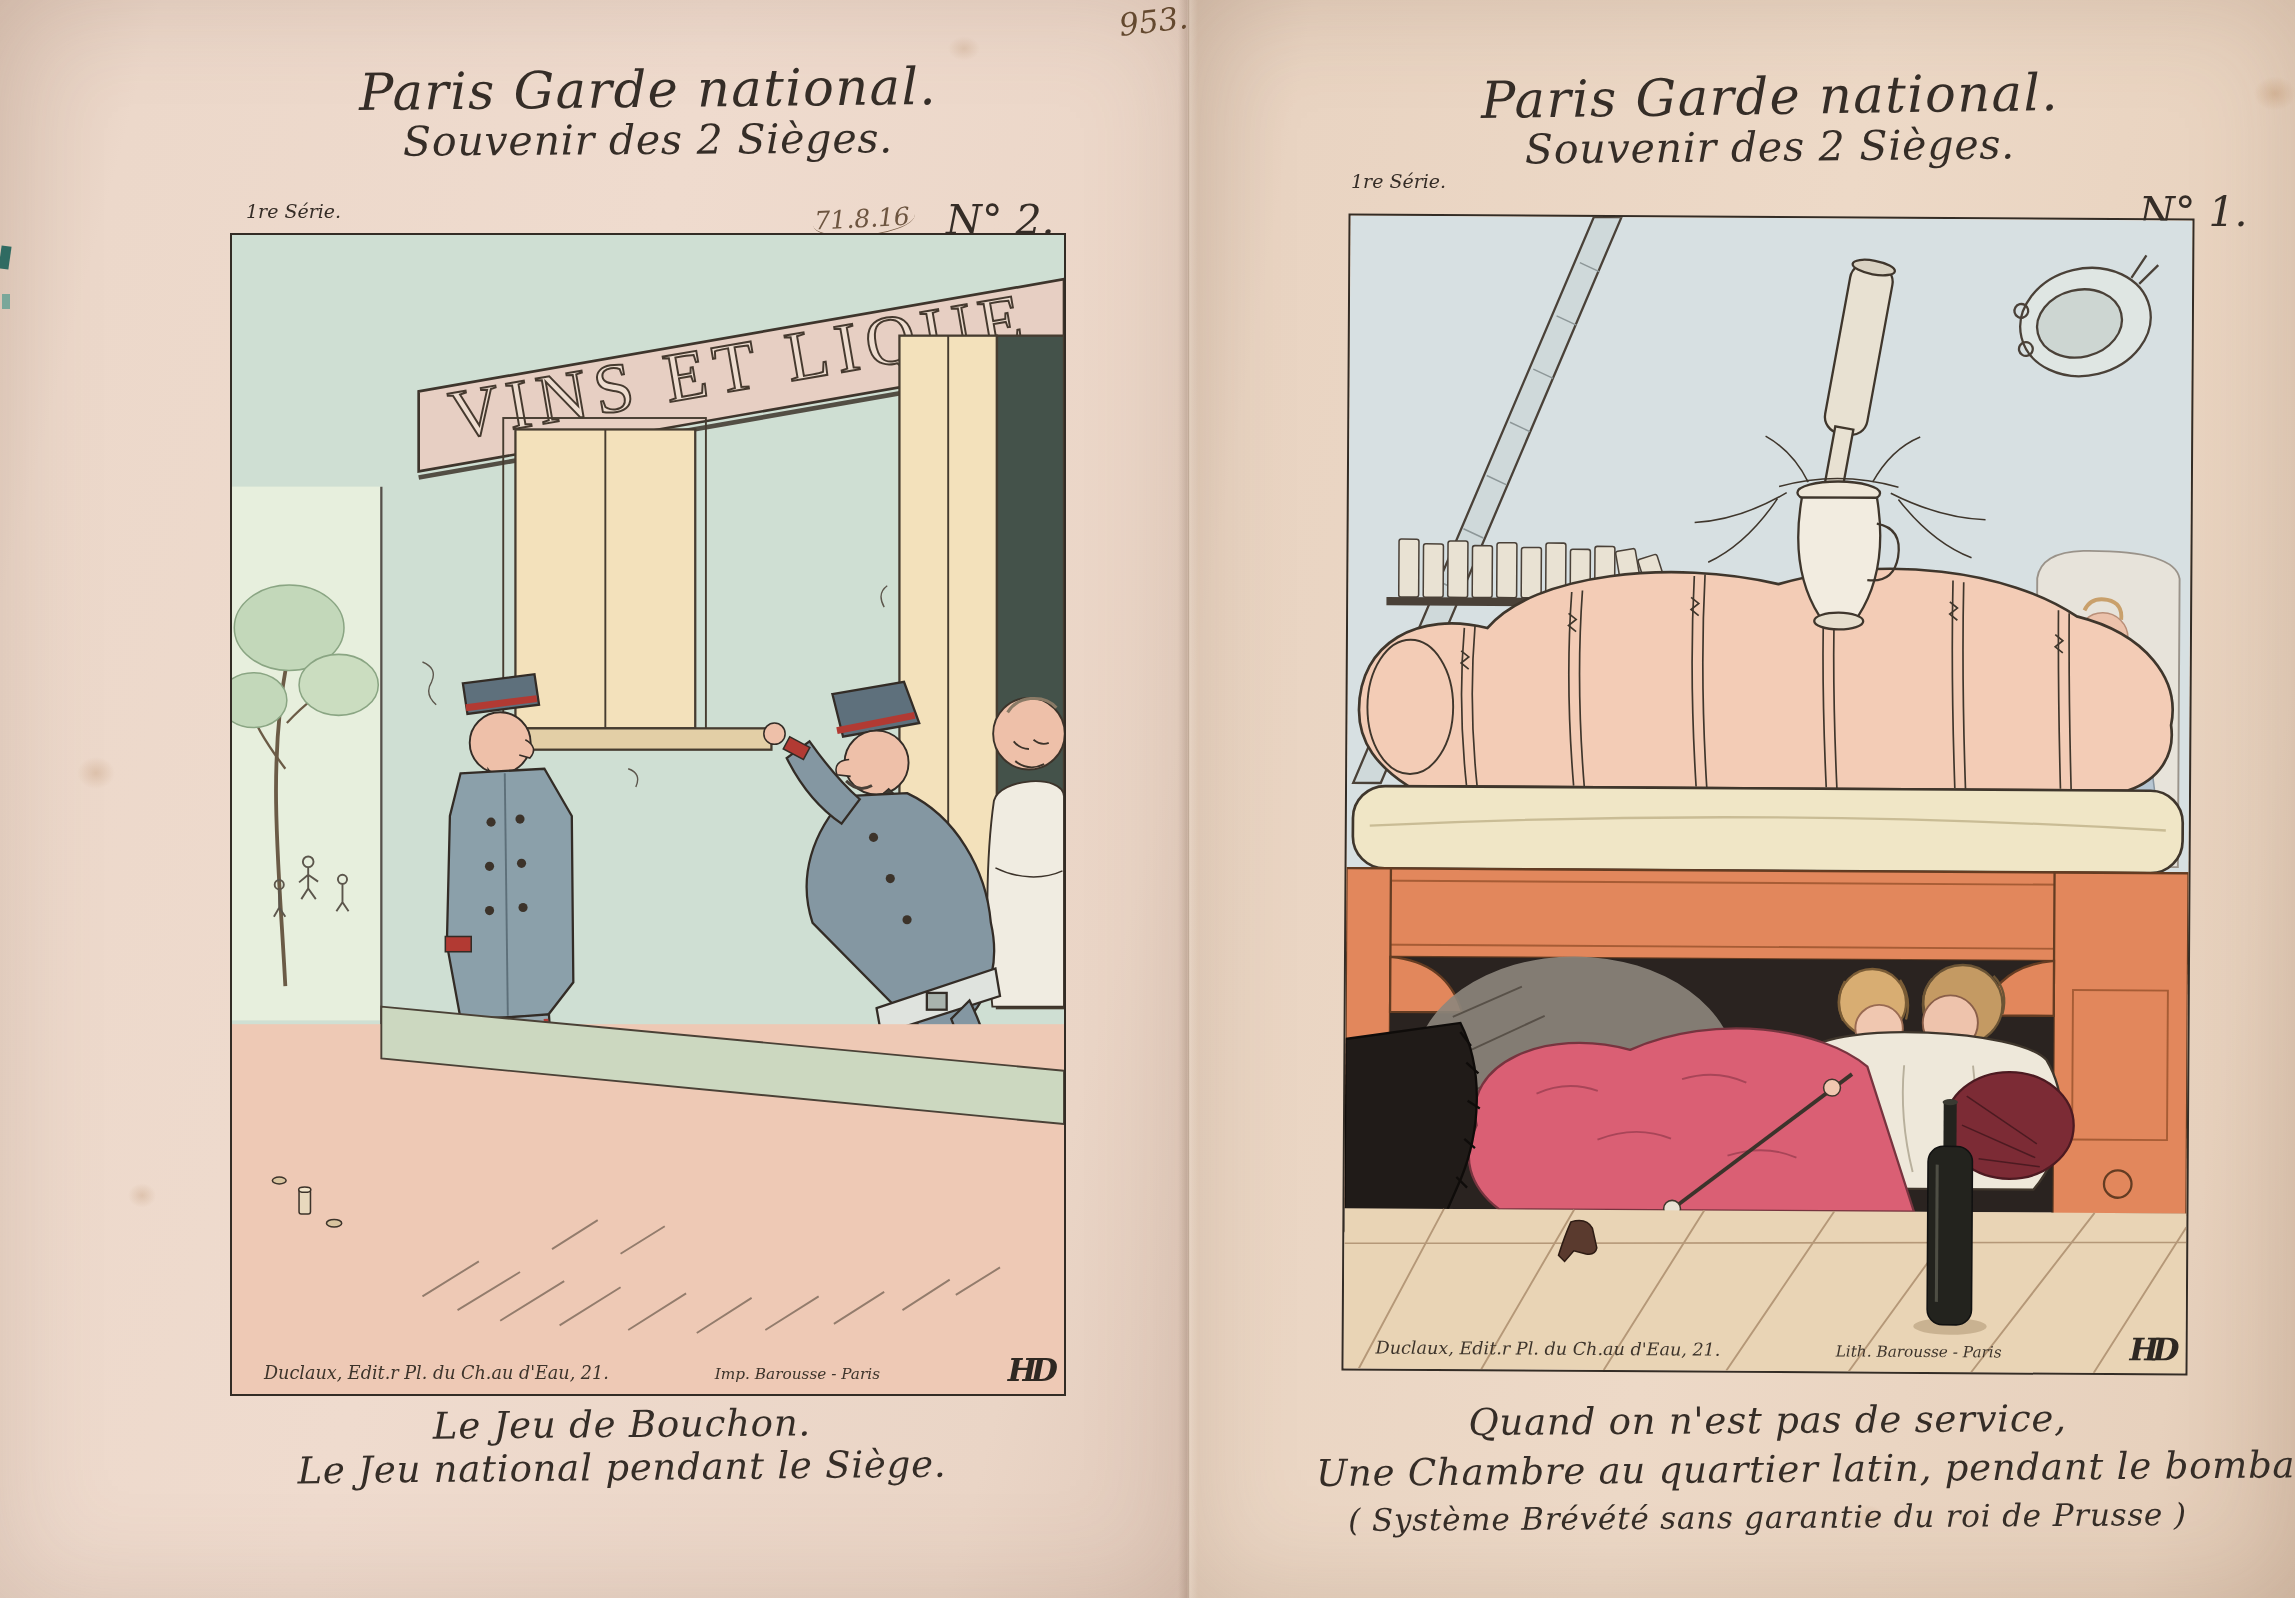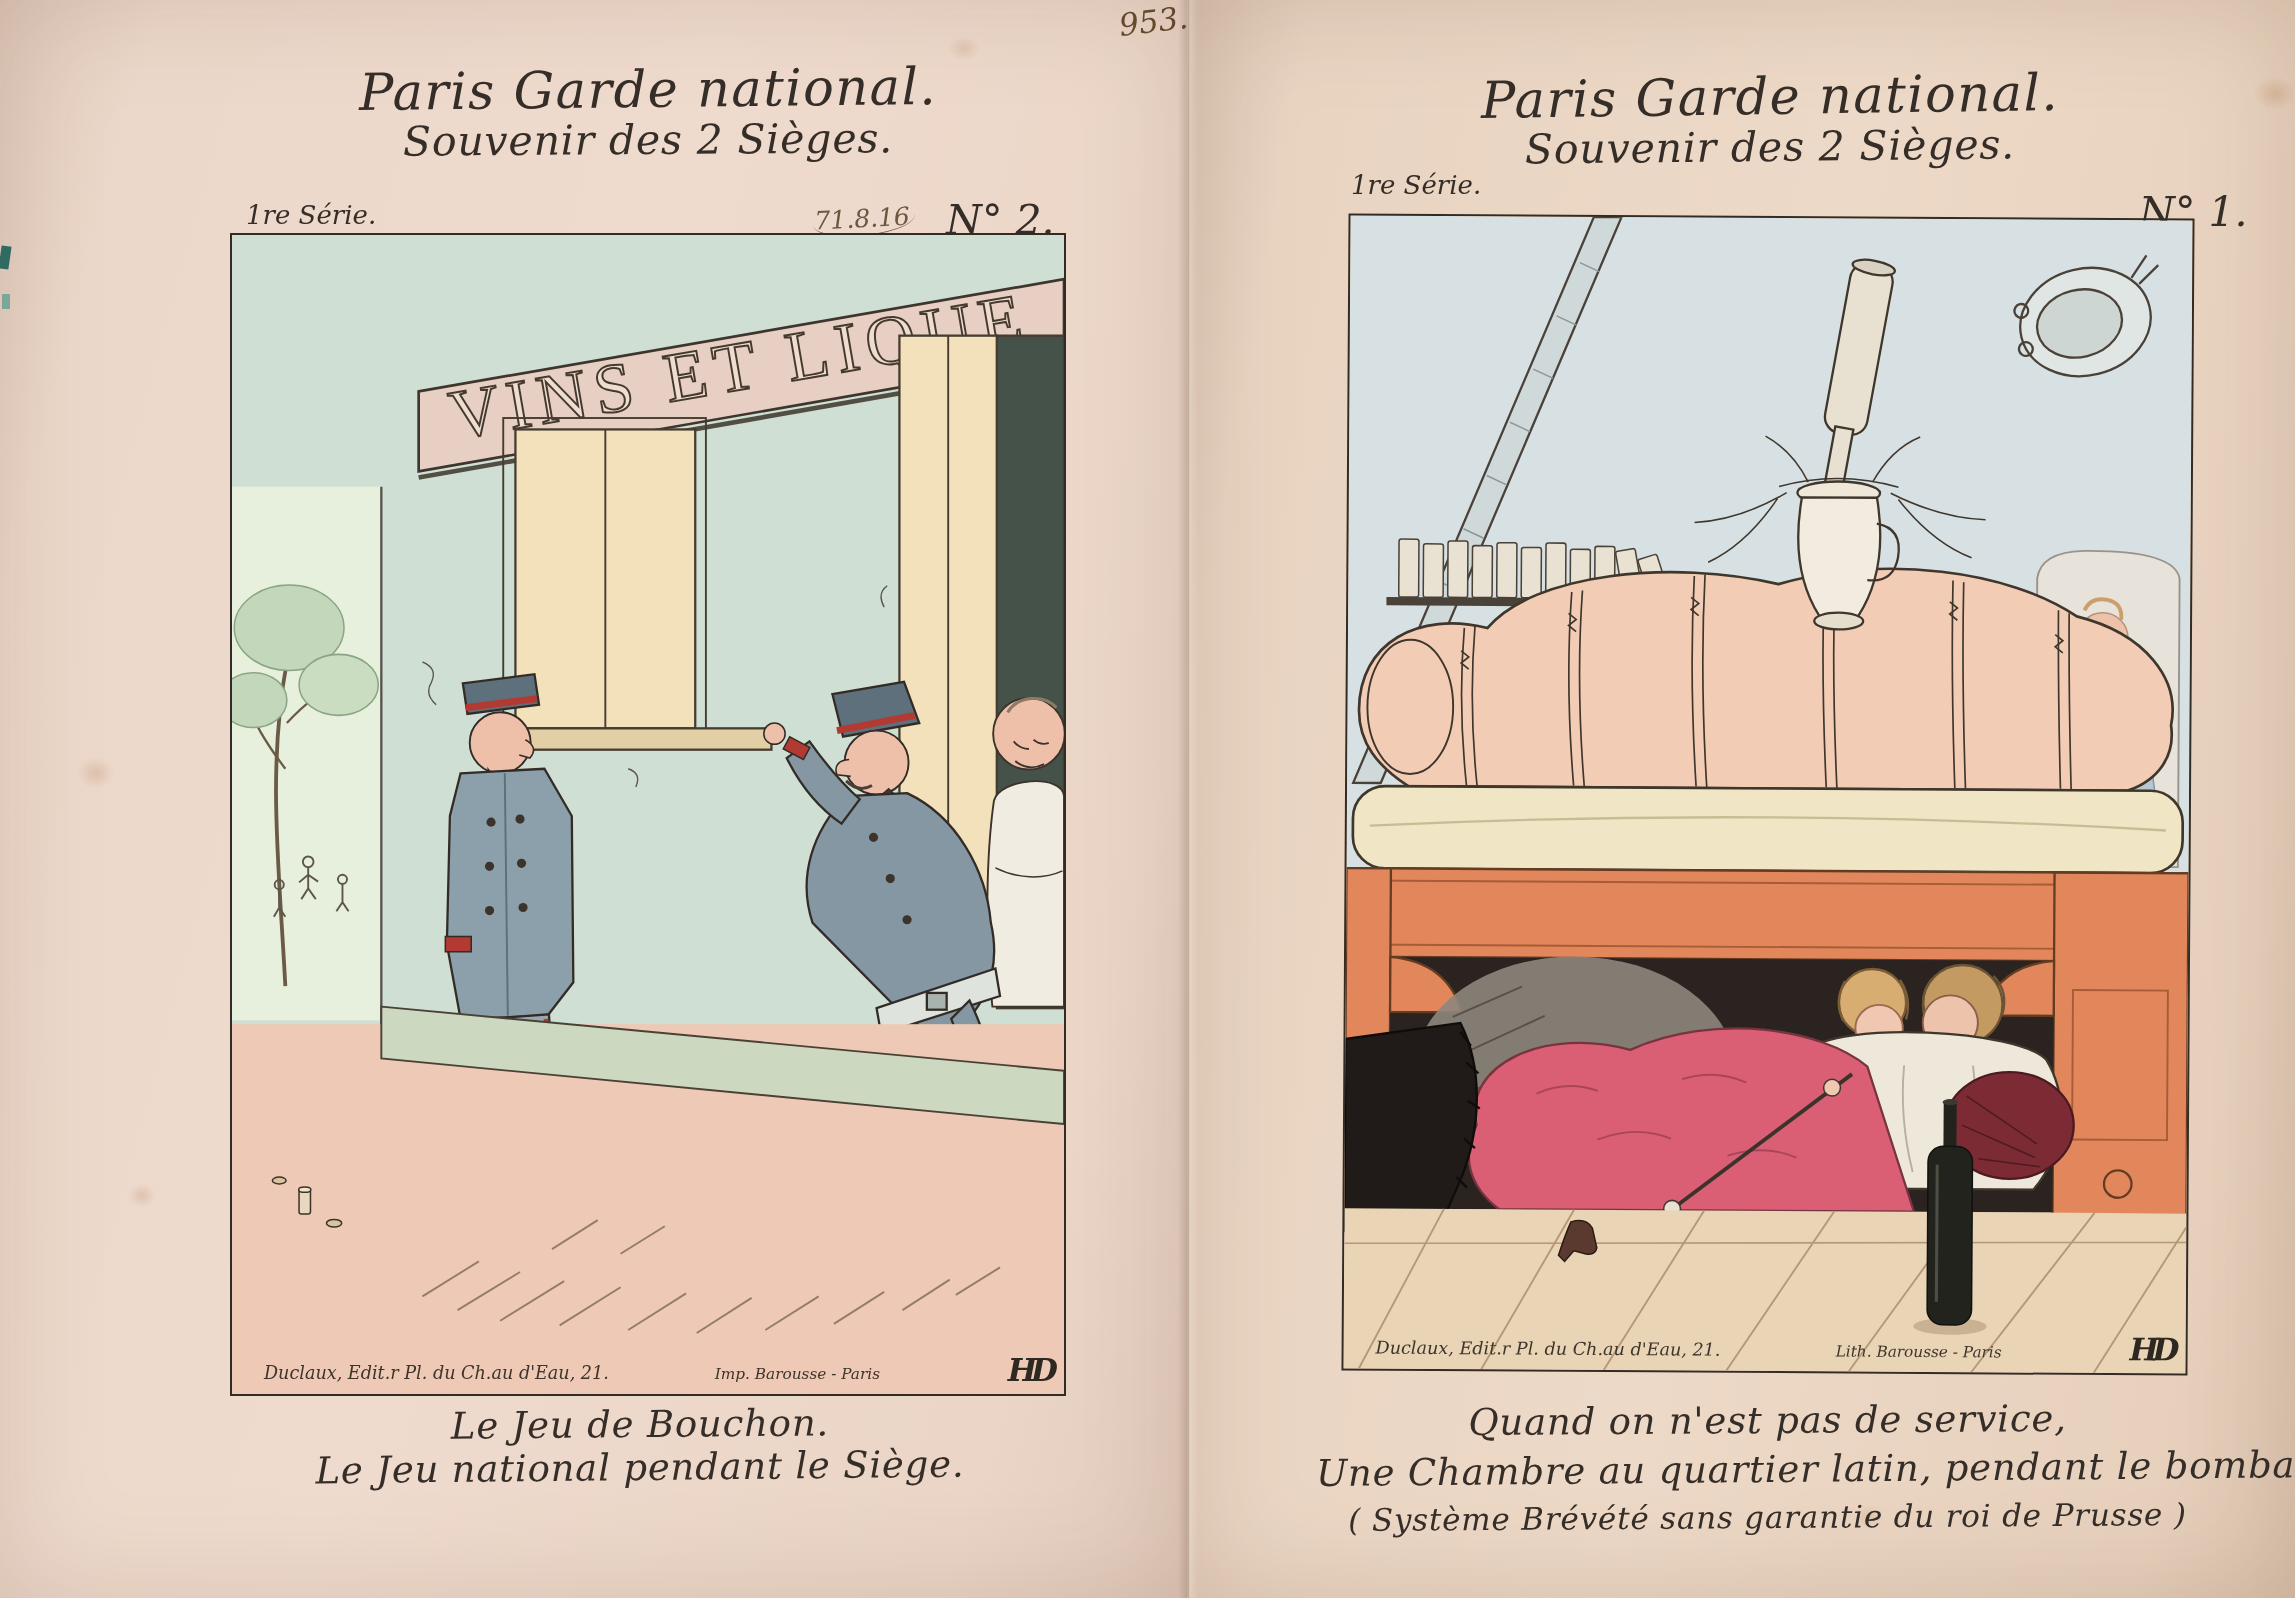--- a/index.html
+++ b/index.html
@@ -22,21 +22,21 @@
   }
   .stain{position:absolute;border-radius:50%;pointer-events:none;}
   .speck{position:absolute;}
   .script{
     font-family:"DejaVu Serif", serif;font-style:italic;color:#352d27;
     white-space:nowrap;
   }
   .print-header{position:absolute;text-align:center;}
   .title-1{font-size:51px;letter-spacing:1.5px;}
   .title-2{font-size:41px;letter-spacing:0.8px;margin-top:-3.1px;}
-  .series{position:absolute;font-size:26px;font-style:italic;}
+  .series{position:absolute;font-size:19px;font-style:italic;}
   .plate-number{position:absolute;font-size:41px;}
   .handwritten{
     position:absolute;font-family:"DejaVu Serif", serif;font-style:italic;
     color:#6d5540;white-space:nowrap;
   }
   .hw-date{font-size:25px;transform:rotate(-3deg);border-bottom:1.5px solid #7a6049;border-radius:0 0 60% 40%;padding:0 4.6px 1.5px 1.5px;}
   .hw-number{font-size:31px;transform:rotate(-7deg);color:#64492f;}
   .print-frame{
     position:absolute;border:2.3px solid #332c25;box-sizing:border-box;
     overflow:hidden;
@@ -204,21 +204,21 @@
       <ellipse cx="95.5" cy="1252" rx="8" ry="3.5" fill="#f2e6cc"></ellipse>
       <ellipse cx="62" cy="1240" rx="9" ry="4.5" fill="#d9c49f"></ellipse>
       <ellipse cx="134" cy="1296" rx="10" ry="5" fill="#d9c49f"></ellipse>
     </g>
   </svg>
   <div class="imprint left">Duclaux, Edit.r Pl. du Ch.au d'Eau, 21.</div>
   <div class="imprint right">Imp. Barousse - Paris</div>
   <div class="monogram">HD</div>
 </div>
 
-<div class="captions" style="left:222px;top:1403px;width:836px;">
+<div class="captions" style="left:204px;top:1403px;width:836px;">
   <div class="script caption-line" style="transform:rotate(-0.5deg);">Le Jeu de Bouchon.</div>
   <div class="script caption-line" style="transform:rotate(-0.6deg);">Le Jeu national pendant le Siège.</div>
 </div>
 
 <div class="print-header" style="left:1347px;top:67px;width:846px;">
   <div class="script title-1" style="transform:rotate(-0.8deg);">Paris Garde national.</div>
   <div class="script title-2" style="transform:rotate(-0.6deg);">Souvenir des 2 Sièges.</div>
 </div>
 <div class="script series" style="left:1351px;top:170px;">1re Série.</div>
 <div class="script plate-number" style="left:2139px;top:188px;">N° 1.</div>

